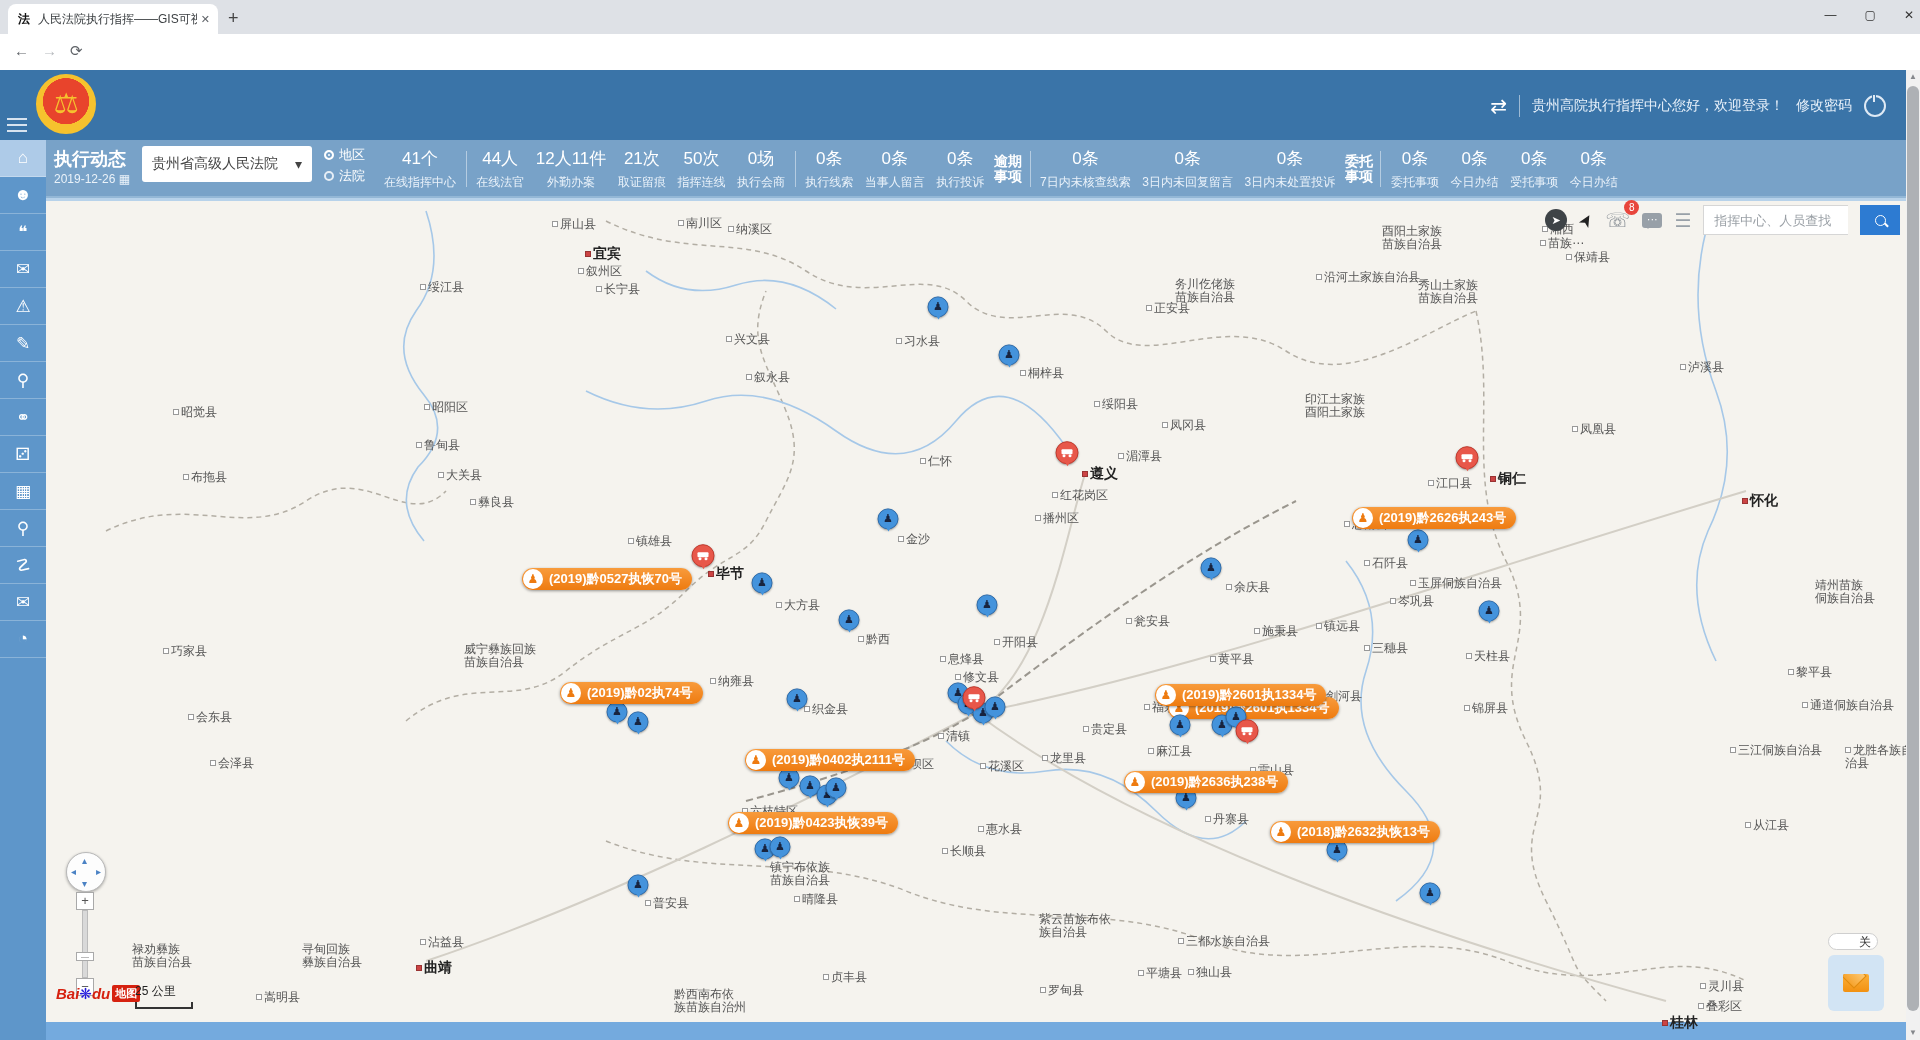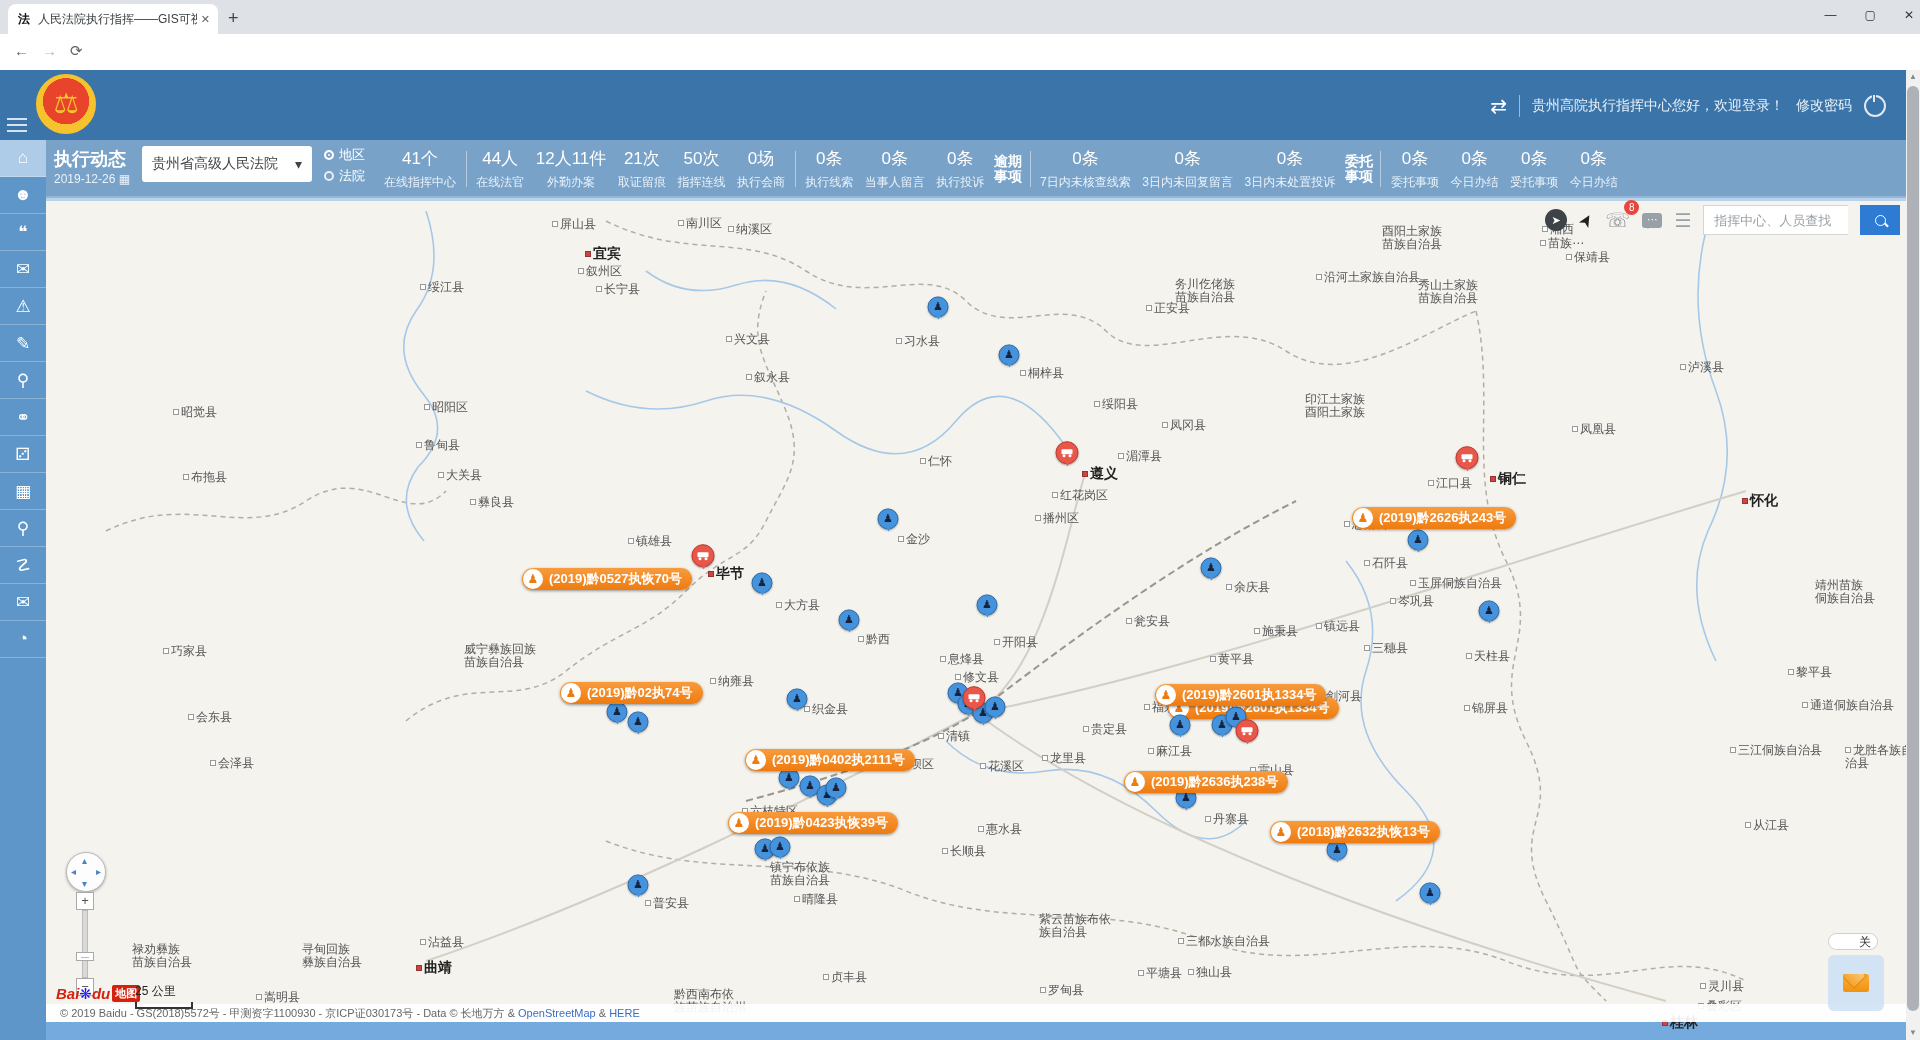--- a/index.html
+++ b/index.html
@@ -851,23 +851,20 @@
     </div>
 
     <div class="baidu">
       <span class="bai">Bai</span><span class="paw">❋</span><span class="bai">du</span><span class="boxtxt">地图</span>
     </div>
     <div class="scale">
       <span>25 公里</span>
       <div class="scale-bar"></div>
     </div>
 
-    <div class="attr">
-      <span>© 2019 Baidu - GS(2018)5572号 - 甲测资字1100930 - 京ICP证030173号 - Data © 长地万方 &amp; </span><a>OpenStreetMap</a><span> &amp; </span><a>HERE</a>
-    </div>
 
     <div class="toggle">关</div>
     <div class="msg-panel">
       <span class="envelope"></span>
     </div>
   </div>
 
   <div class="bottomstrip"></div>
 
   <div class="scrollbar">

